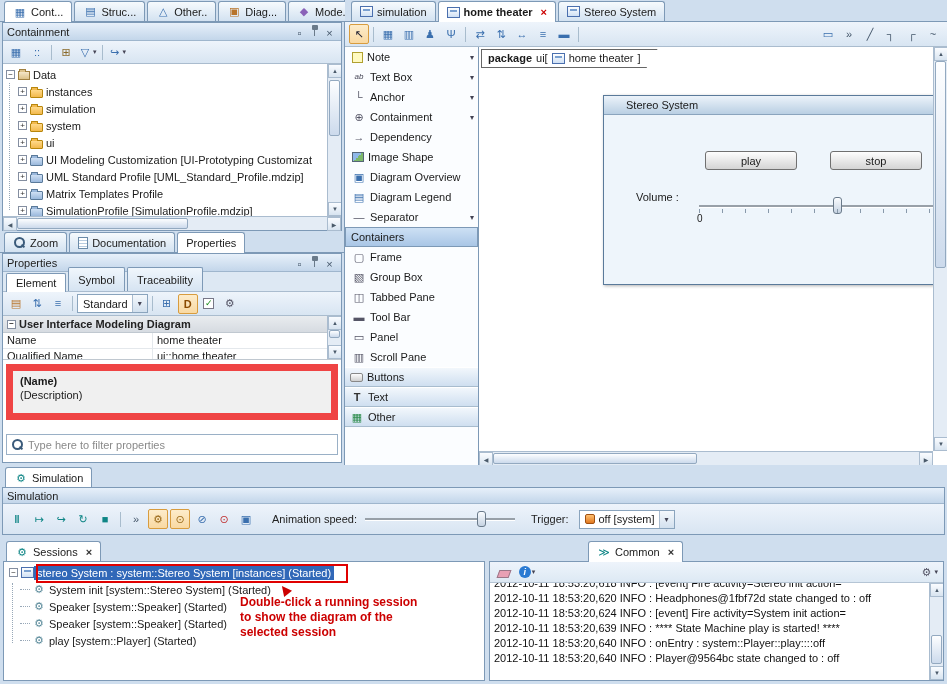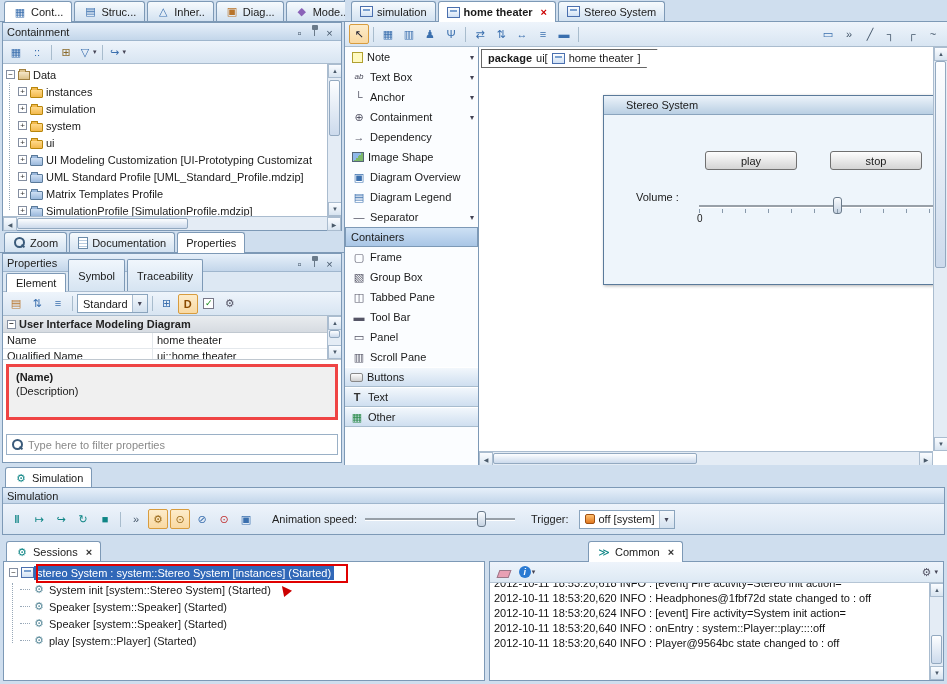--- a/index.html
+++ b/index.html
@@ -76,33 +76,33 @@
 
   
   #top-area { display:flex; height:465px; }
   #left-pane { width:345px; flex:none; display:flex; flex-direction:column; border-right:1px solid #7d99b6; }
   #containment-panel { height:209px; margin:0 2px; display:flex; flex-direction:column; }
   .tree-wrap { flex:1; display:flex; overflow:hidden; }
   #containment-tree { flex:1; padding-top:2px; }
   #south-tabs { height:22px; }
   #properties-panel { flex:1; margin:0 2px 2px; display:flex; flex-direction:column; overflow:hidden; }
   #ptab-row { display:flex; align-items:flex-end; height:20px; padding-left:3px; gap:2px; background:#dde8f3; border-bottom:1px solid #aabccf; }
-  .ptab { display:inline-flex; align-items:center; height:32px; padding:0 9px; border:1px solid #7d99b6; border-bottom:none; border-radius:2px 2px 0 0; background:linear-gradient(#f0f6fc,#d6e4f2); }
+  .ptab { display:inline-flex; align-items:center; height:24px; padding:0 9px; border:1px solid #7d99b6; border-bottom:none; border-radius:2px 2px 0 0; background:linear-gradient(#f0f6fc,#d6e4f2); }
   .ptab.active { background:#fff; height:19px; margin-bottom:-1px; }
   #ptoolbar { height:24px; }
   .mini-select { display:inline-flex; align-items:center; gap:4px; height:19px; padding-left:5px; border:1px solid #8aa4bd; background:#fff; }
   .dd-btn { width:15px; height:100%; display:inline-flex; align-items:center; justify-content:center; background:linear-gradient(#f4f8fc,#d2e0ee); border-left:1px solid #aabccf; font-size:8px; color:#445; }
   #pgrid-wrap { height:44px; position:relative; border-bottom:1px solid #c0c8d0; overflow:hidden; }
   #pgrid { position:absolute; left:0; top:0; right:14px; }
   #pgrid-vscroll { position:absolute; right:0; top:0; bottom:0; }
   .pgrid-section { display:flex; align-items:center; height:17px; background:linear-gradient(#e9ecef,#d6dbe1); border-bottom:1px solid #c0c8d0; font-weight:bold; color:#222; padding-left:3px; }
   .pgrid-row { display:flex; height:16px; border-bottom:1px solid #e4e8ec; background:#fff; }
   .pgrid-row .c1 { width:150px; padding:1px 4px; border-right:1px solid #e4e8ec; flex:none; }
   .pgrid-row .c2 { flex:1; padding:1px 4px; }
-  .info-box { margin:4px 3px 0; height:56px; background:#f0f0f0; border:3px solid #ef4444; padding:3px 7px; line-height:14px; }
+  .info-box { margin:4px 3px 0; height:56px; background:#f0f0f0; border:7px solid #ef4444; padding:3px 7px; line-height:14px; }
   .info-title { font-weight:bold; }
   .filter-box { margin:14px 3px 0; height:21px; border:1px solid #9ab0c6; background:#fff; display:flex; align-items:center; gap:4px; padding:0 4px; }
   .filter-box input { flex:1; border:none; outline:none; font-family:inherit; font-size:11px; color:#333; background:transparent; }
   .filter-box input::placeholder { color:#8a8a8a; opacity:1; }
 
   
   #center-pane { flex:1; display:flex; flex-direction:column; overflow:hidden; }
   #diagram-tabs { height:22px; padding-left:6px; }
   #diagram-toolbar { height:25px; padding:0 4px; }
   #center-body { flex:1; display:flex; overflow:hidden; }
@@ -168,21 +168,21 @@
           <div class="tab active">
             <span class="ic" style="color: rgb(58, 111, 174);">▦</span>
             <span class="lbl">Cont...</span>
           </div>
           <div class="tab">
             <span class="ic" style="color: rgb(58, 111, 174);">▤</span>
             <span class="lbl">Struc...</span>
           </div>
           <div class="tab">
             <span class="ic" style="color: rgb(58, 111, 174);">△</span>
-            <span class="lbl">Inher..</span>
+            <span class="lbl">Other..</span>
           </div>
           <div class="tab">
             <span class="ic" style="color: rgb(184, 116, 42);">▣</span>
             <span class="lbl">Diag...</span>
           </div>
           <div class="tab">
             <span class="ic" style="color: rgb(138, 98, 184);">◆</span>
             <span class="lbl">Mode...</span>
           </div>
         </div>
@@ -671,20 +671,23 @@
             </div>
             <div class="tree-row" style="padding-left: 14px;">
               <span class="connector"></span>
               <span class="ic" style="color: rgb(90, 138, 154);">⚙</span>
               <span class="lbl">play [system::Player] (Started)</span>
             </div>
             <div class="vline" style="left: 6px; top: 19px; height: 60px;"></div>
           </div>
         <div class="red-box"></div>
         <div class="red-arrow"></div>
+        <div class="annotation">Double-click a running session
+to show the diagram of the
+selected session</div>
       </div>
       <div id="console-panel">
         <div id="console-toolbar">
             <span class="tbtn">
               <span class="ic eraser"></span>
             </span>
             <span class="tbtn">
               <span class="ic info">i</span>
               <span class="ddsm">▾</span>
             </span>
@@ -692,20 +695,21 @@
             <span class="tbtn">
               <span class="ic" style="color: rgb(85, 85, 102);">⚙</span>
               <span class="ddsm">▾</span>
             </span>
           </div>
         <div id="console-body">
           <div id="console-log">
               <div class="console-line clipped">2012-10-11 18:53:20,618 INFO : [event] Fire activity=Stereo init action=</div>
               <div class="console-line">2012-10-11 18:53:20,620 INFO : Headphones@1fbf72d state changed to : off</div>
               <div class="console-line">2012-10-11 18:53:20,624 INFO : [event] Fire activity=System init action=</div>
+              <div class="console-line">2012-10-11 18:53:20,639 INFO : **** State Machine play is started! ****</div>
               <div class="console-line">2012-10-11 18:53:20,640 INFO : onEntry : system::Player::play::::off</div>
               <div class="console-line">2012-10-11 18:53:20,640 INFO : Player@9564bc state changed to : off</div>
             </div>
           <div id="console-vscroll" class="sb-v">
               <span class="sb-btn">▲</span>
               <span class="sb-track">
                 <span class="sb-thumb" style="top: 55%; height: 42%;"></span>
               </span>
               <span class="sb-btn">▼</span>
             </div>

